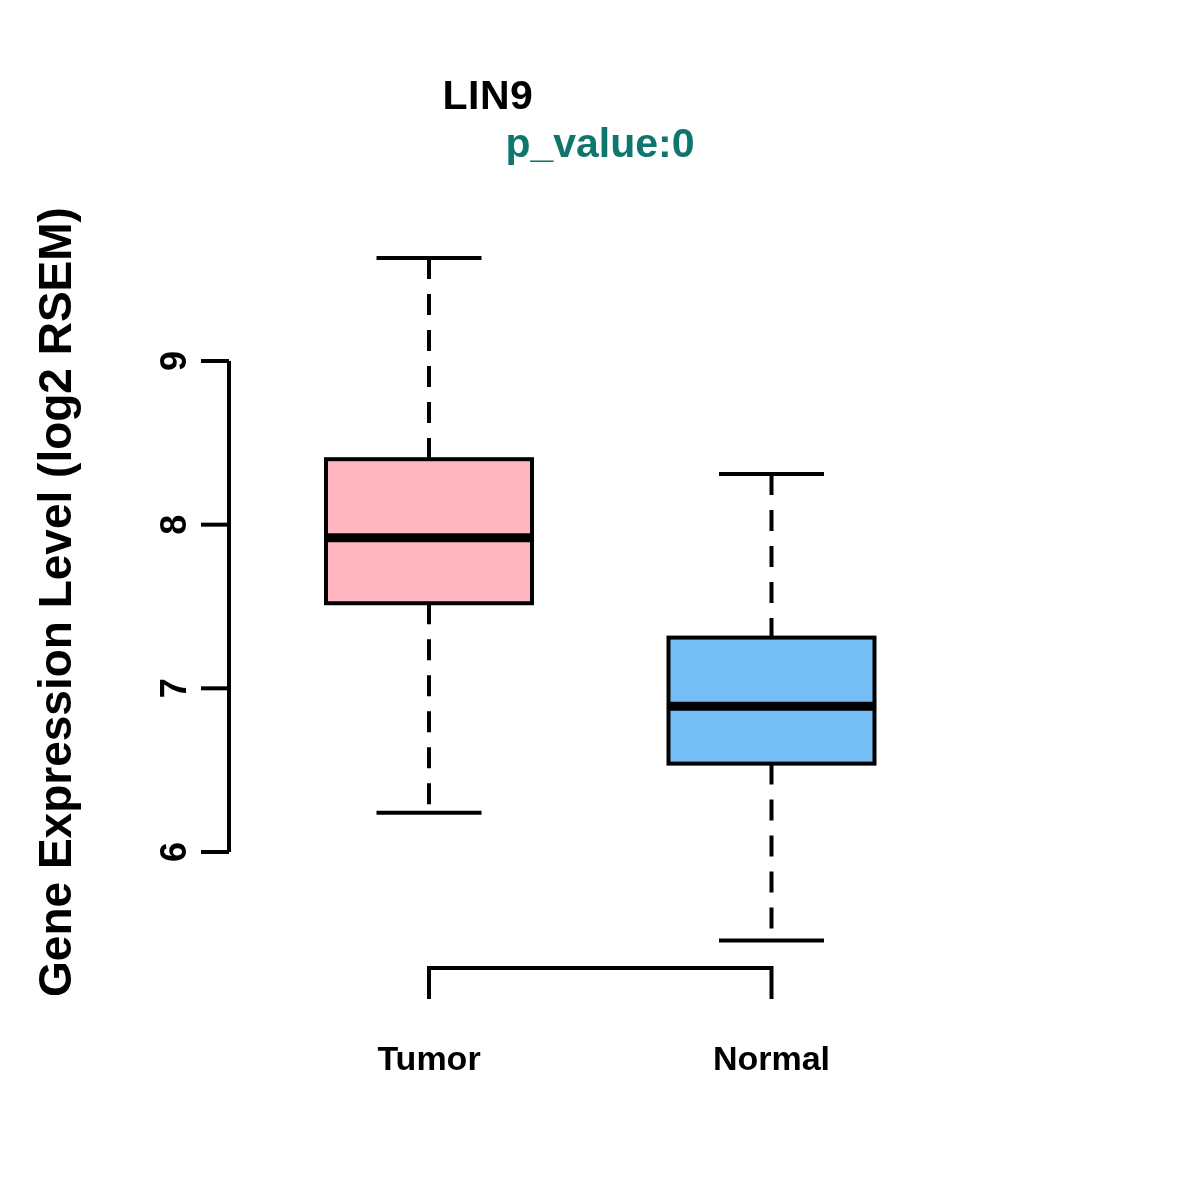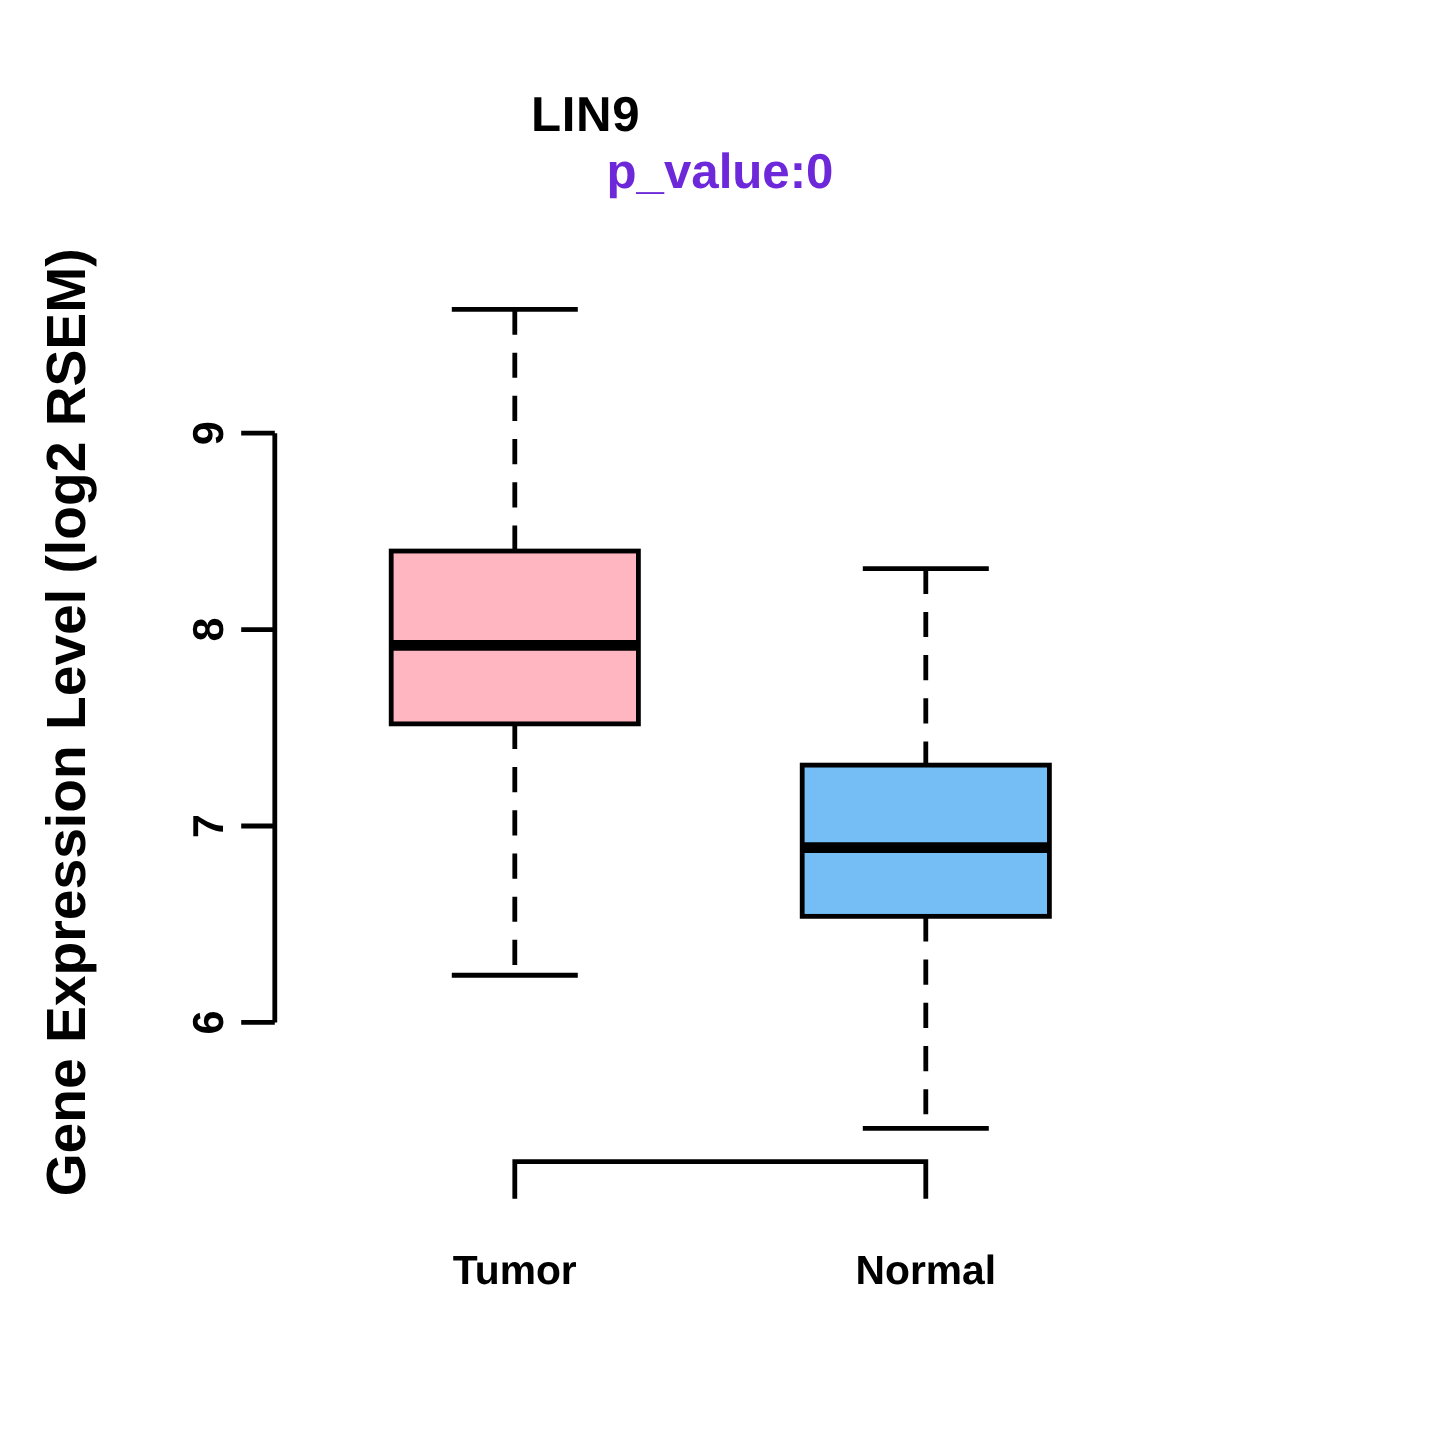--- a/index.html
+++ b/index.html
@@ -29,21 +29,21 @@
     letter-spacing: 0.5px;
   }
   .chart-subtitle {
     position: absolute;
     left: 0;
     width: 1200px;
     top: 120px;
     text-align: center;
     font-size: 41px;
     font-weight: bold;
-    color: #6d28d9;
+    color: #0f766e;
   }
   .y-axis-label {
     position: absolute;
     left: 55px;
     top: 602px;
     transform: translate(-50%, -50%) rotate(-90deg);
     transform-origin: center center;
     white-space: nowrap;
     font-size: 46px;
     font-weight: bold;

